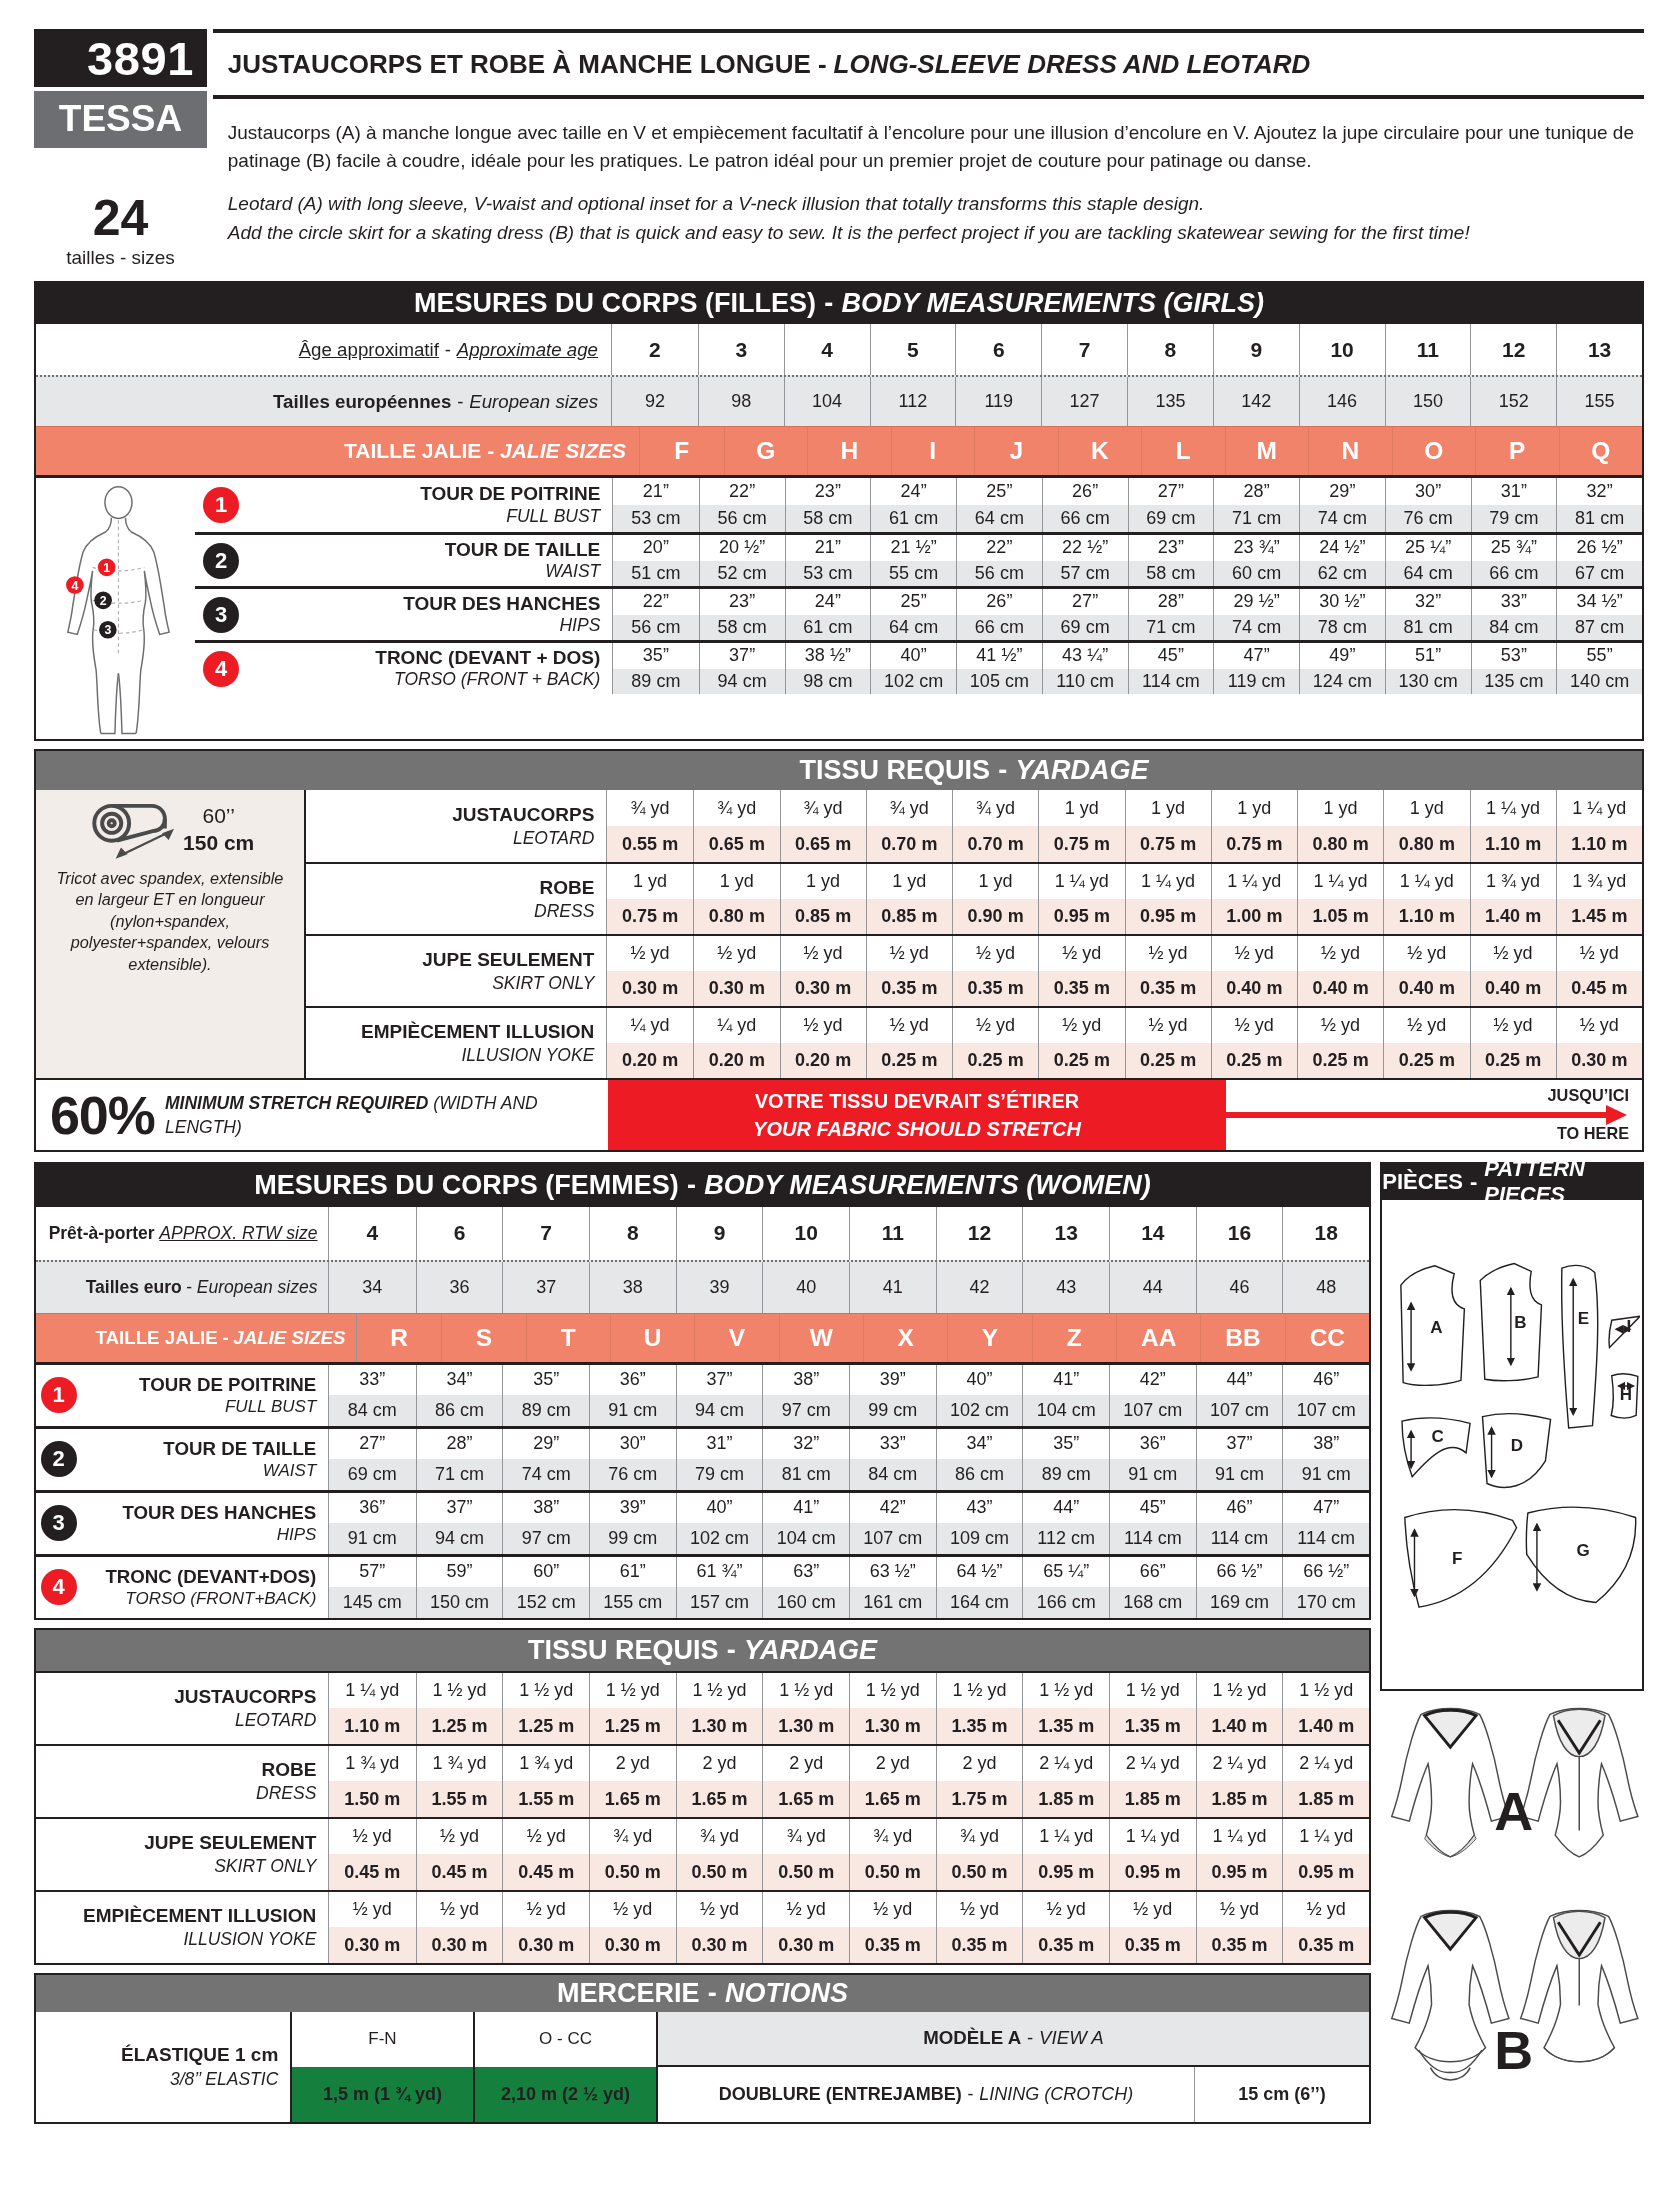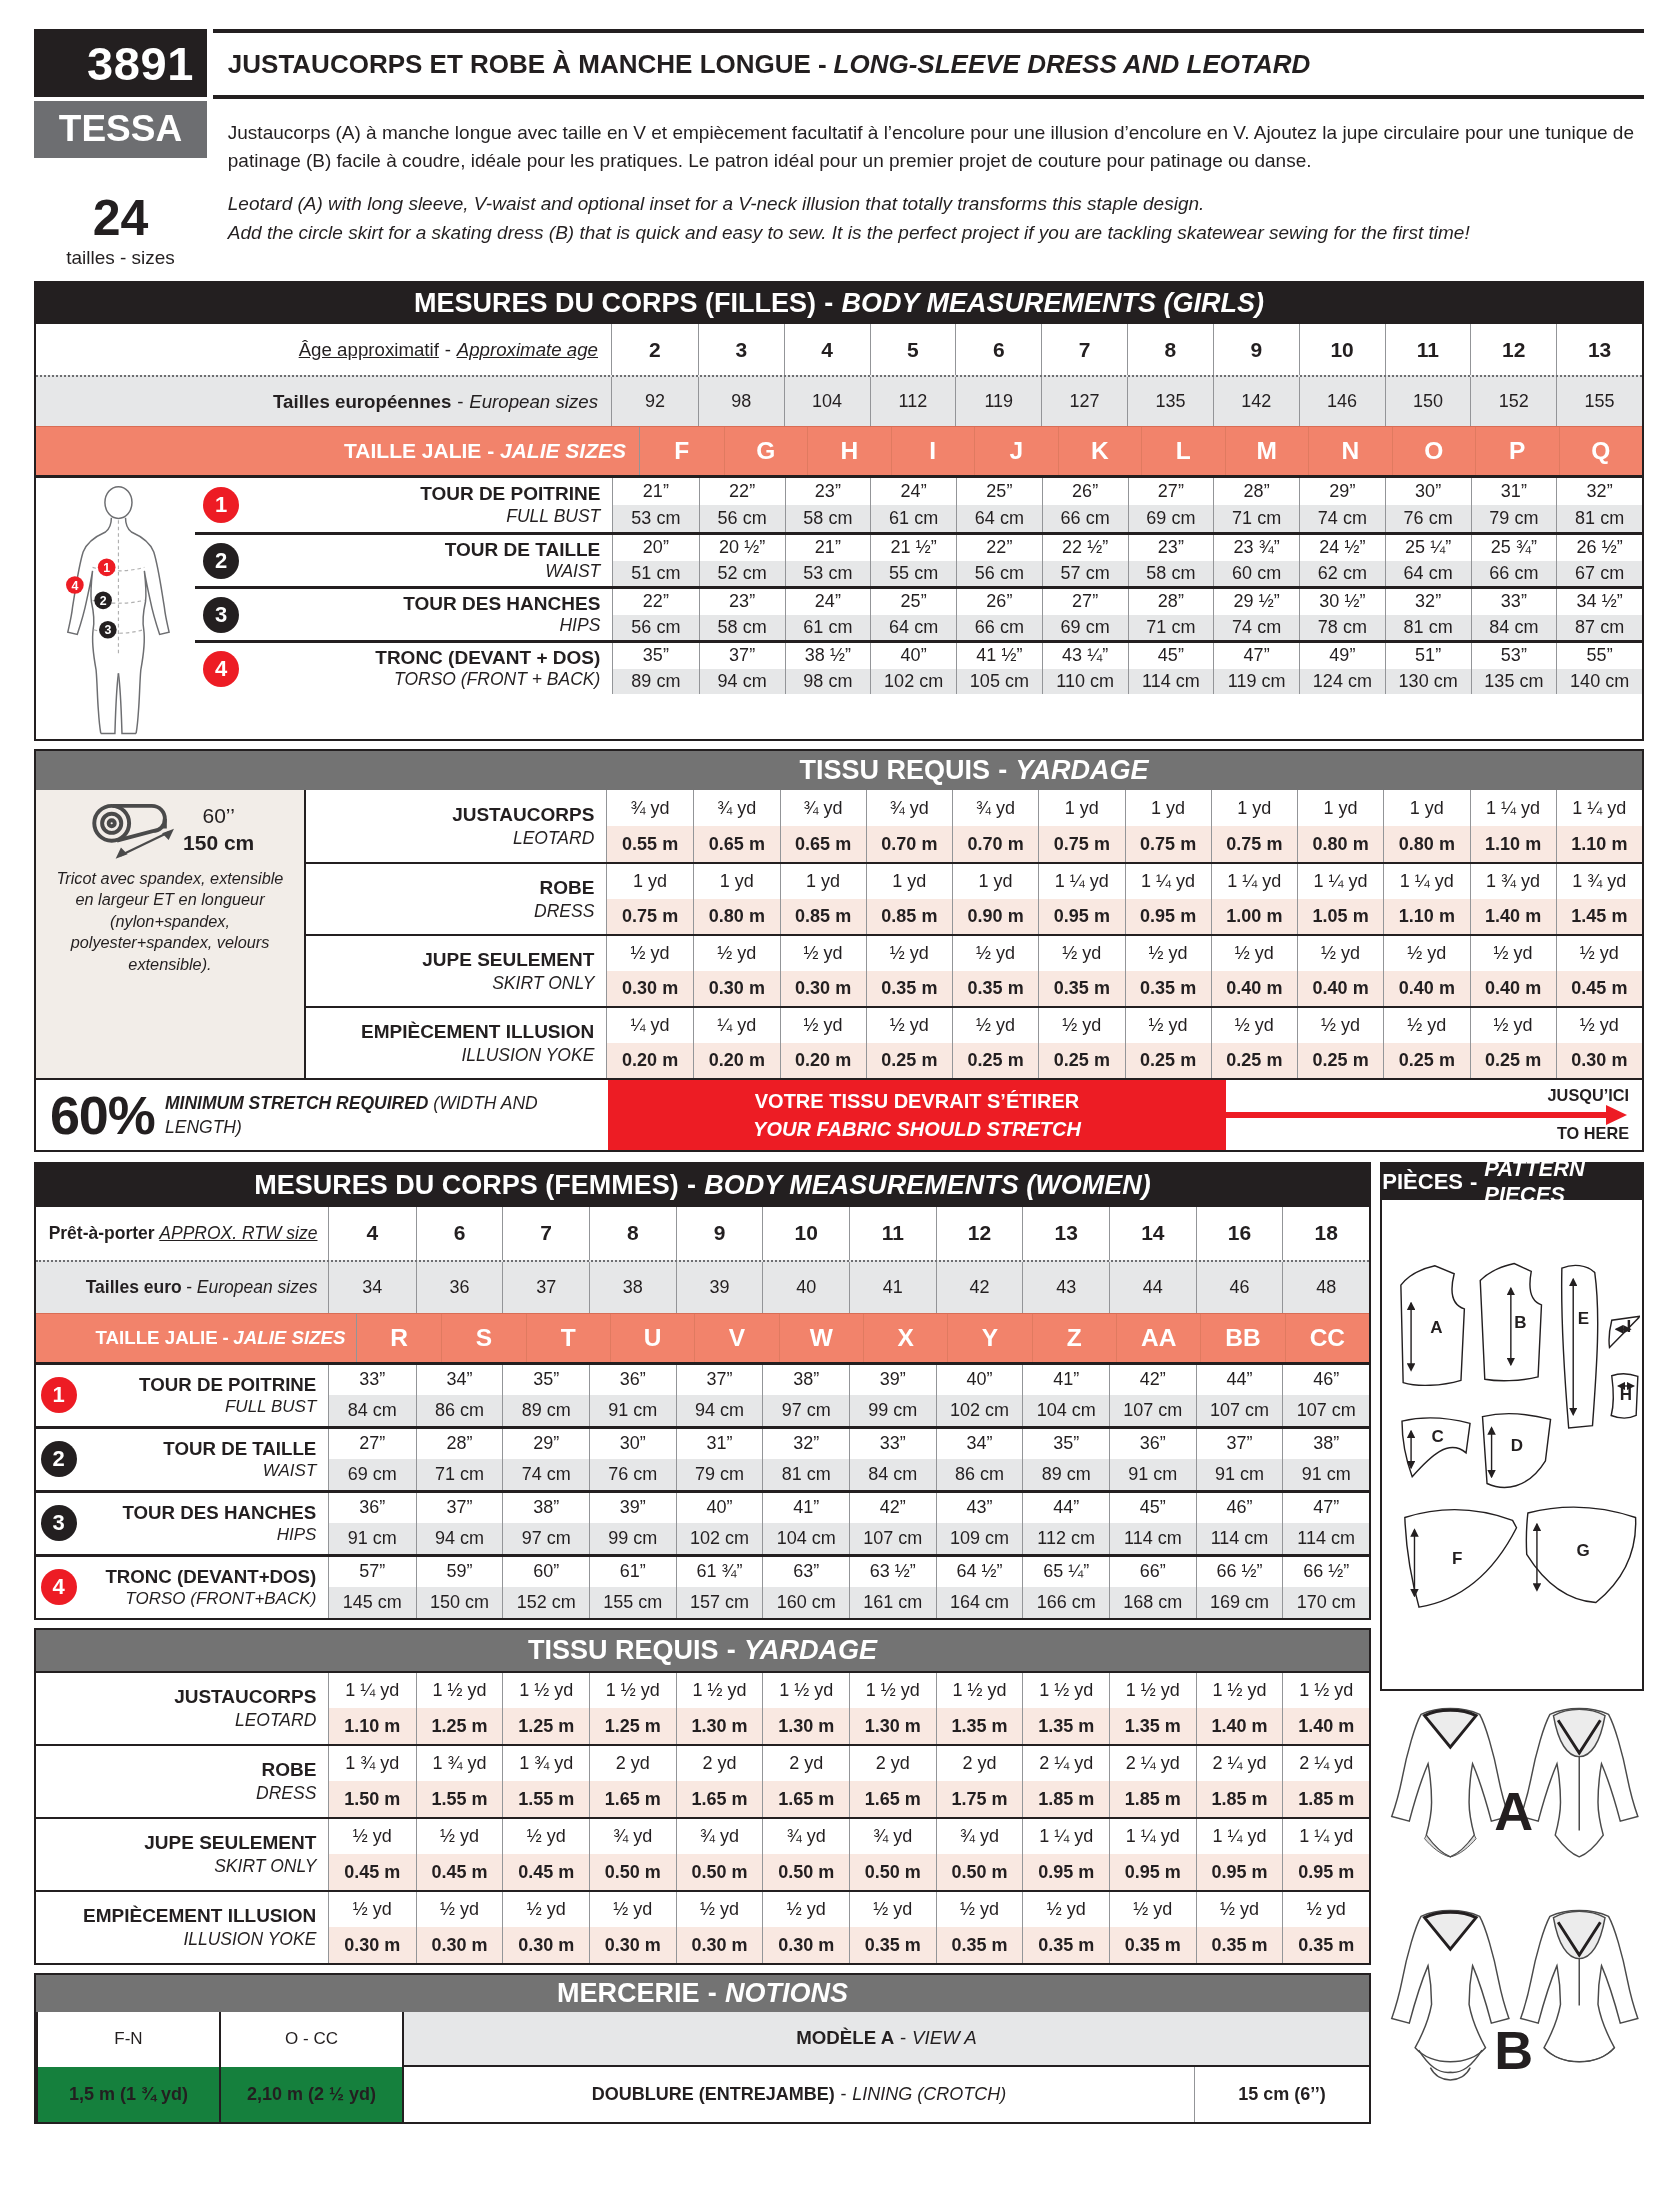--- a/index.html
+++ b/index.html
@@ -3,21 +3,21 @@
 <meta charset="utf-8">
 <style>
   html,body{margin:0;padding:0;background:#fff;}
   body{font-family:"Liberation Sans",sans-serif;color:#231f20;}
   .page{position:relative;width:1678px;height:2205px;background:#fff;box-sizing:border-box;padding:29px 34px 0;overflow:hidden;}
   .page *{box-sizing:border-box;}
 
   
   .hdr{display:flex;height:245px;}
   .hdr-left{width:173px;display:flex;flex-direction:column;}
-  .num-box{height:68px;background:#231f20;color:#fff;font-size:47px;font-weight:bold;display:flex;align-items:center;justify-content:center;letter-spacing:0.6px;padding-left:40px;}
+  .num-box{height:58px;background:#231f20;color:#fff;font-size:47px;font-weight:bold;display:flex;align-items:center;justify-content:center;letter-spacing:0.6px;padding-left:40px;}
   .name-box{height:57px;background:#6d6e71;color:#fff;font-size:37px;font-weight:bold;display:flex;align-items:center;justify-content:center;margin-top:3.5px;}
   .count-box{flex:1;display:flex;flex-direction:column;justify-content:flex-end;align-items:center;padding-bottom:4.7px;}
   .count{font-size:50px;font-weight:bold;line-height:1;}
   .count-sub{font-size:19px;margin-top:4.7px;}
   .hdr-right{flex:1;margin-left:5.8px;display:flex;flex-direction:column;}
   .title-bar{height:70px;border-top:4.1px solid #231f20;border-bottom:4.1px solid #231f20;display:flex;align-items:center;padding-left:15px;font-size:26px;font-weight:bold;}
   .t-sep{margin:0 7px;}
   .t-en{font-style:italic;}
   .desc-fr{font-size:19px;line-height:1.45;margin:20px 0 0 15px;}
   .desc-en{font-size:19px;line-height:1.5;font-style:italic;margin:16.3px 0 0 15px;}
@@ -1008,20 +1008,24 @@
         </div>
       </section>
 
       <section class="n-sec">
         <div class="sec-head gray-head n-head">
           <span>MERCERIE</span>
           <span>-</span>
           <span class="en">NOTIONS</span>
         </div>
         <div class="n-body">
+          <div class="n-lab">
+            <span class="lbl-fr">ÉLASTIQUE 1 cm</span>
+            <span class="lbl-en">3/8’’ ELASTIC</span>
+          </div>
           <div class="n-col">
             <div class="hd">F-N</div>
             <div class="val">1,5 m (1 ¾ yd)</div>
           </div>
           <div class="n-col">
             <div class="hd">O - CC</div>
             <div class="val">2,10 m (2 ½ yd)</div>
           </div>
           <div class="n-view">
             <div class="hd">

